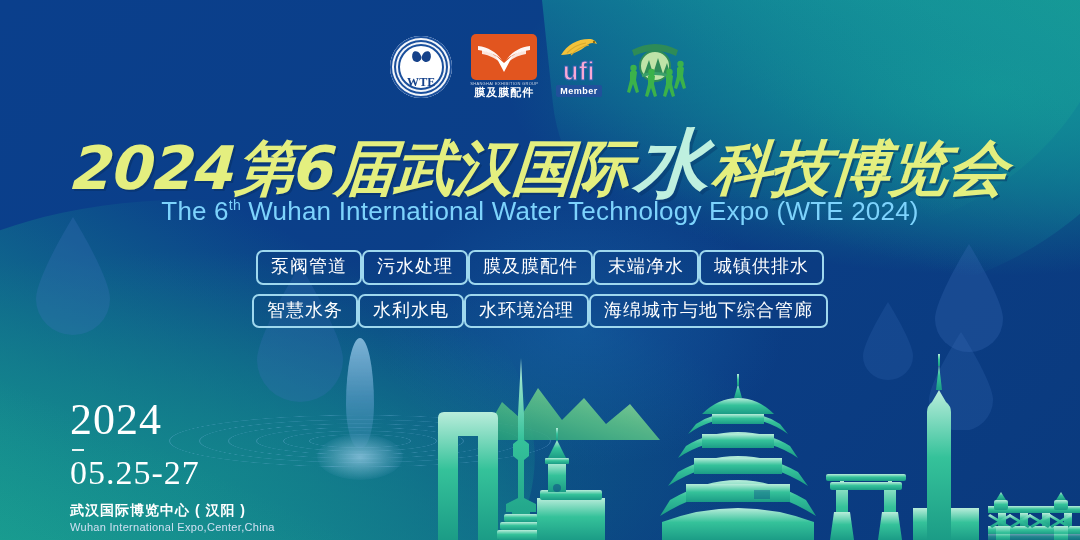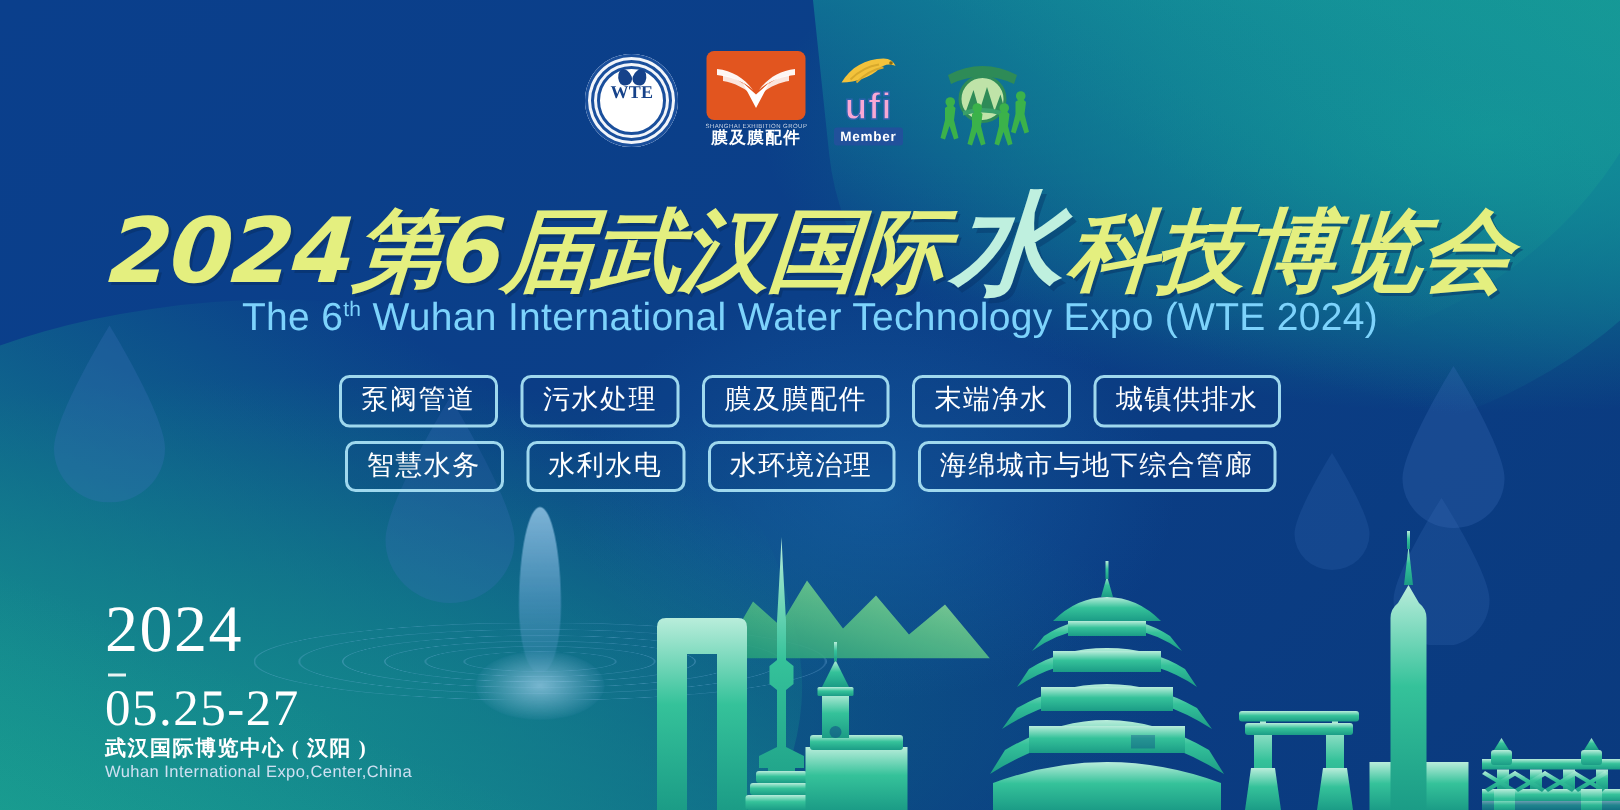--- a/index.html
+++ b/index.html
@@ -101,22 +101,22 @@
   .logo-wte{
     width:62px;height:62px;border-radius:50%;
     background:#f2f5fa;
     display:flex;align-items:center;justify-content:center;
     box-shadow:0 0 0 2px #1a4f9c inset,0 0 0 4px #f2f5fa inset,0 0 0 6px #1a4f9c inset;
     position:relative;
   }
   .logo-wte .inner{
     width:42px;height:42px;border-radius:50%;
     background:#fff;border:2px solid #1a4f9c;
-    display:flex;flex-direction:column;align-items:center;justify-content:flex-start;
-    gap:0px;
+    display:flex;flex-direction:column;align-items:center;justify-content:flex-end;
+    gap:16px;
   }
   .logo-wte .drops{display:flex;gap:1px;margin-bottom:-2px;}
   .logo-wte .dlet{
     width:9px;height:11px;background:#16428a;
     border-radius:50% 50% 50% 50%/62% 62% 38% 38%;
     transform:rotate(-20deg);
   }
   .logo-wte .dlet.b{transform:rotate(20deg);}
   .logo-wte .txt{
     font-family:"Liberation Serif","DejaVu Serif",serif;
@@ -171,21 +171,21 @@
     color:#7dd3fc;font-size:26px;font-weight:500;letter-spacing:.2px;
     white-space:nowrap;
   }
   .subtitle sup{font-size:14px;vertical-align:super;}
 
   
   .tags{
     position:absolute;top:250px;left:0;right:0;z-index:6;
     display:flex;flex-direction:column;align-items:center;gap:9px;
   }
-  .tag-row{display:flex;justify-content:center;gap:15px;}
+  .tag-row{display:flex;justify-content:center;}
   .tag{
     border:2px solid #9fd8ee;
     border-radius:7px;
     color:#ffffff;
     font-size:18px;
     padding:3px 13px 5px;
     line-height:1.25;
     letter-spacing:1px;
     background:rgba(10,58,122,.18);
     white-space:nowrap;
@@ -198,21 +198,21 @@
     font-size:44px;line-height:1;letter-spacing:1px;
   }
   .datebox .dash{
     width:12px;height:2px;background:#ffffff;margin:7px 0 5px 2px;opacity:.9;
   }
   .datebox .d{
     font-family:"Liberation Serif","DejaVu Serif",serif;
     font-size:34px;line-height:1;letter-spacing:1px;
   }
   .datebox .venue-cn{
-    font-size:14px;font-weight:bold;letter-spacing:1px;margin-top:0;color:#ffffff;font-family:Liberation Serif, serif;
+    font-size:14px;font-weight:bold;letter-spacing:1px;margin-top:12px;color:#ffffff;
   }
   .datebox .venue-en{
     font-size:11px;letter-spacing:.3px;margin-top:1px;color:#cfe0f2;
   }
 
   
   .skyline{position:absolute;left:0;right:0;bottom:0;height:200px;z-index:5;}
   .skyline svg{display:block;width:1080px;height:200px;}
 </style>
 </head>

